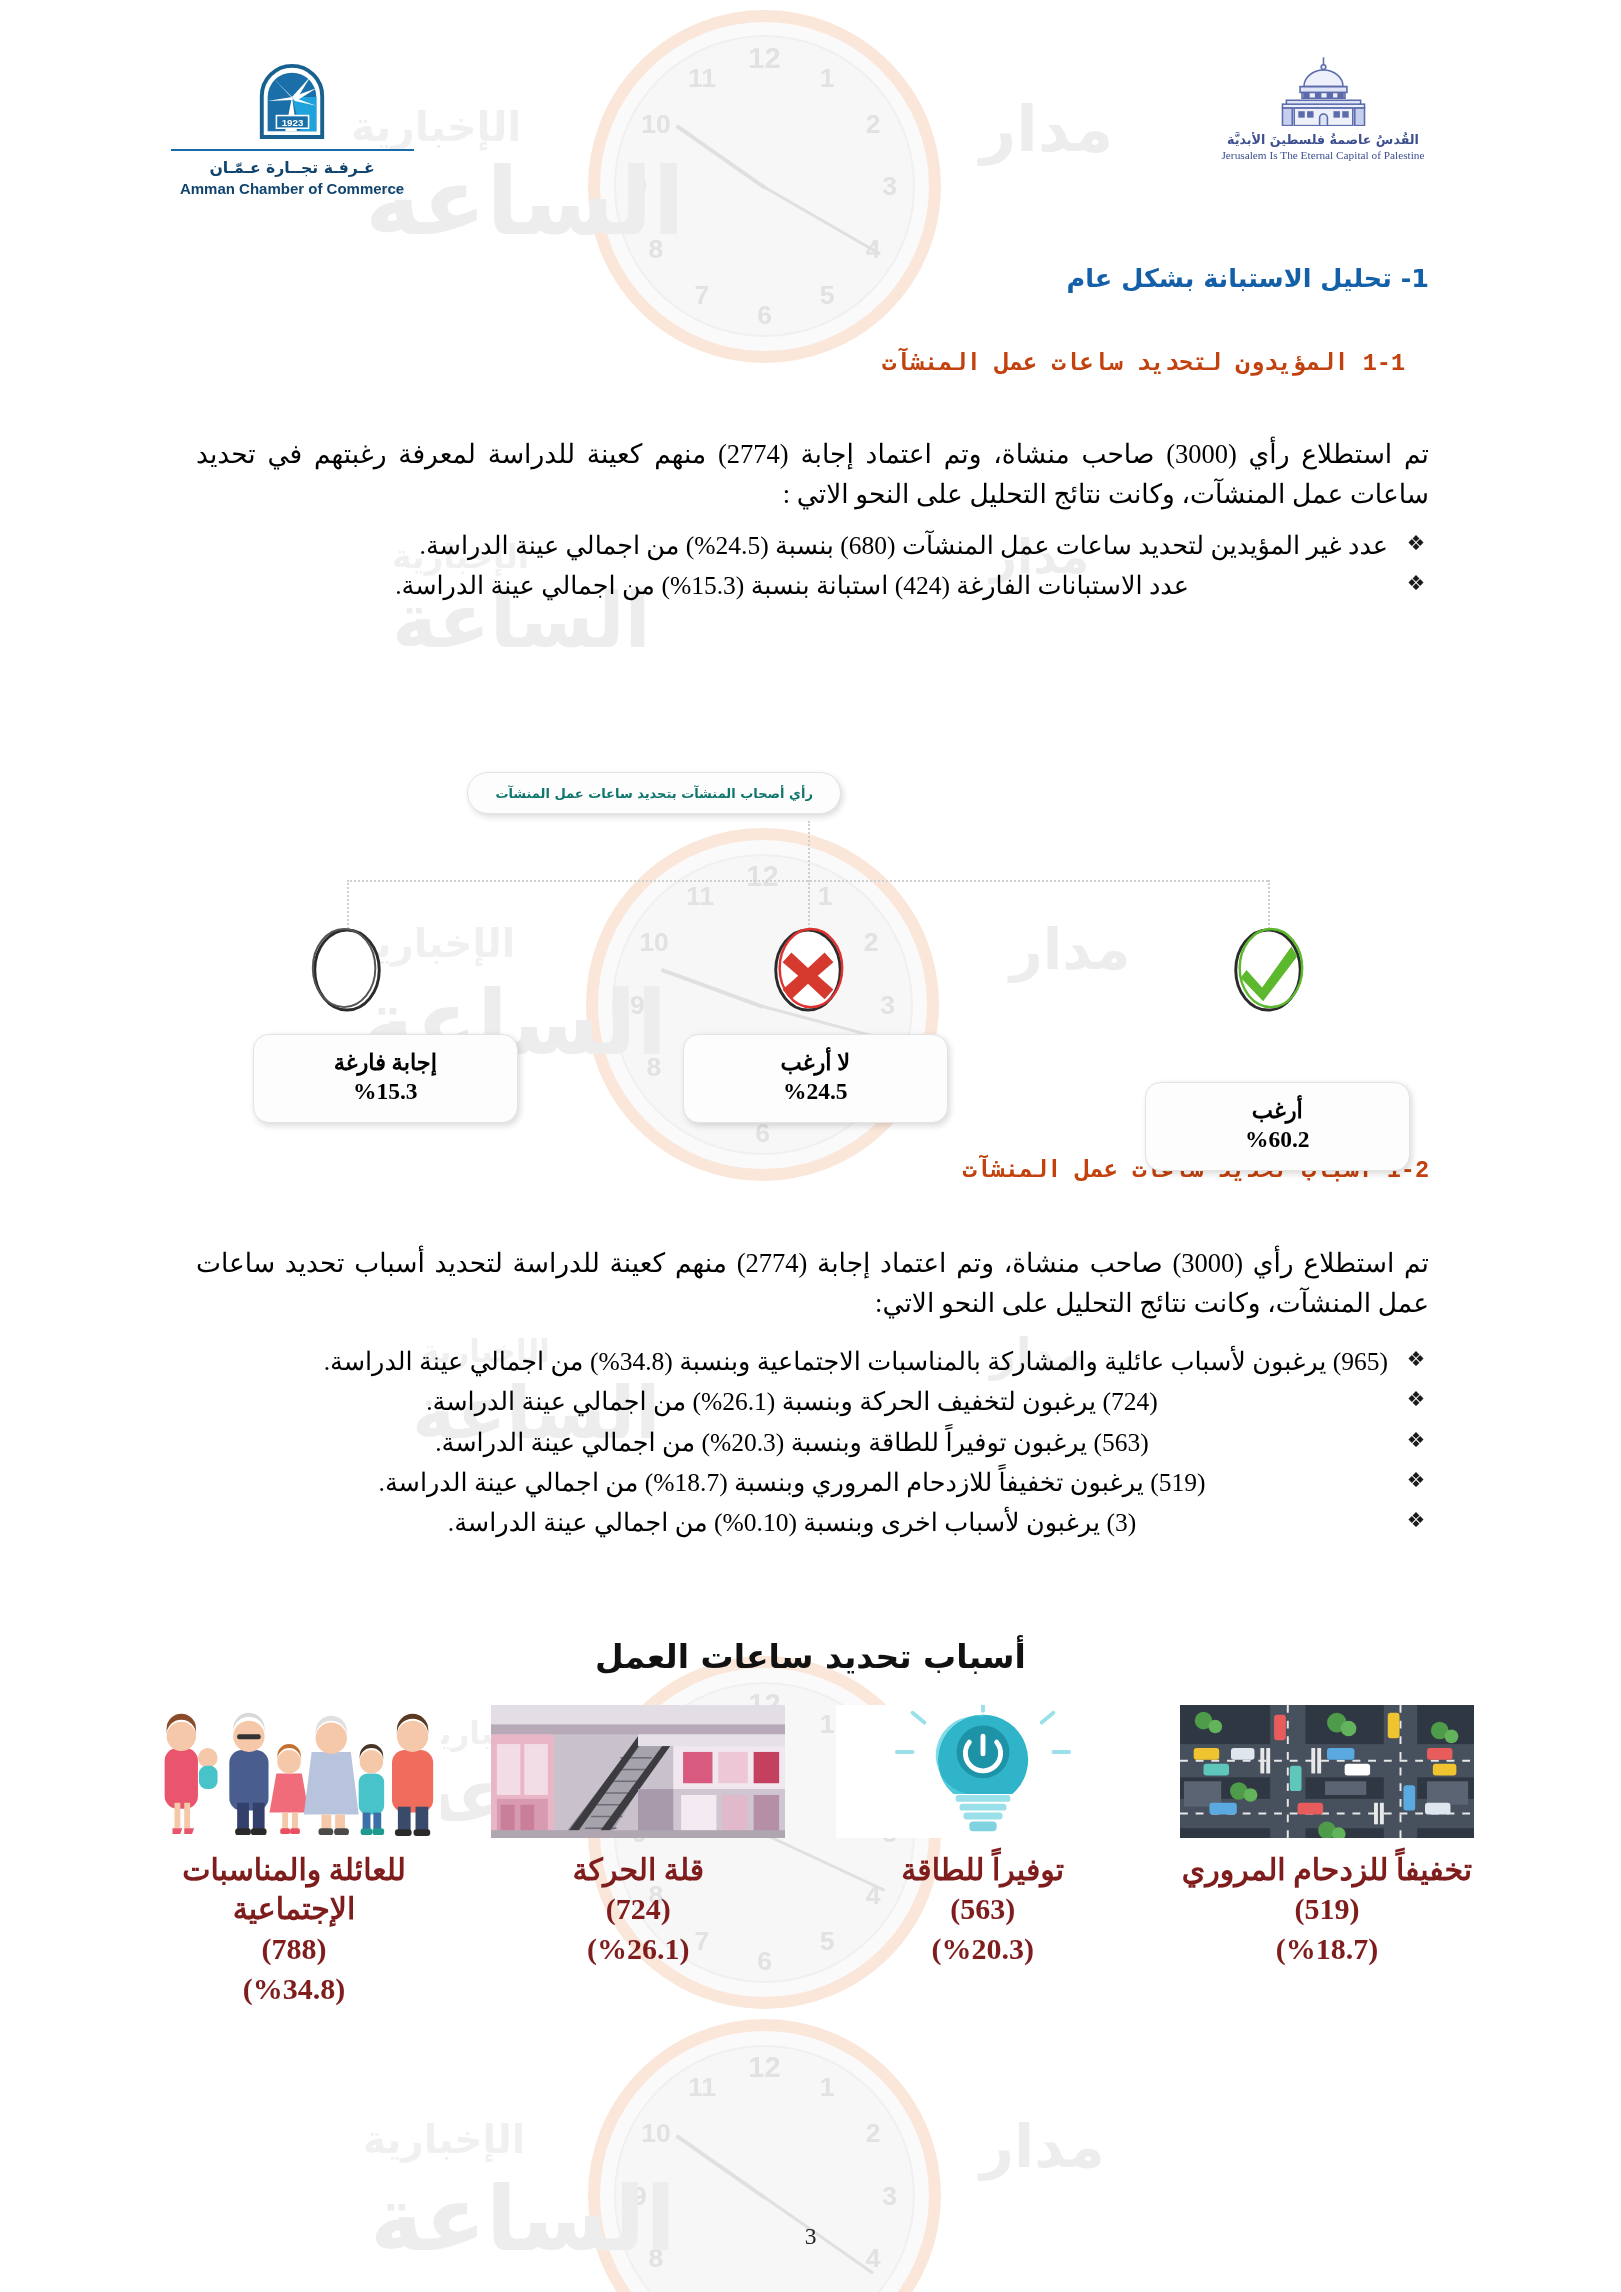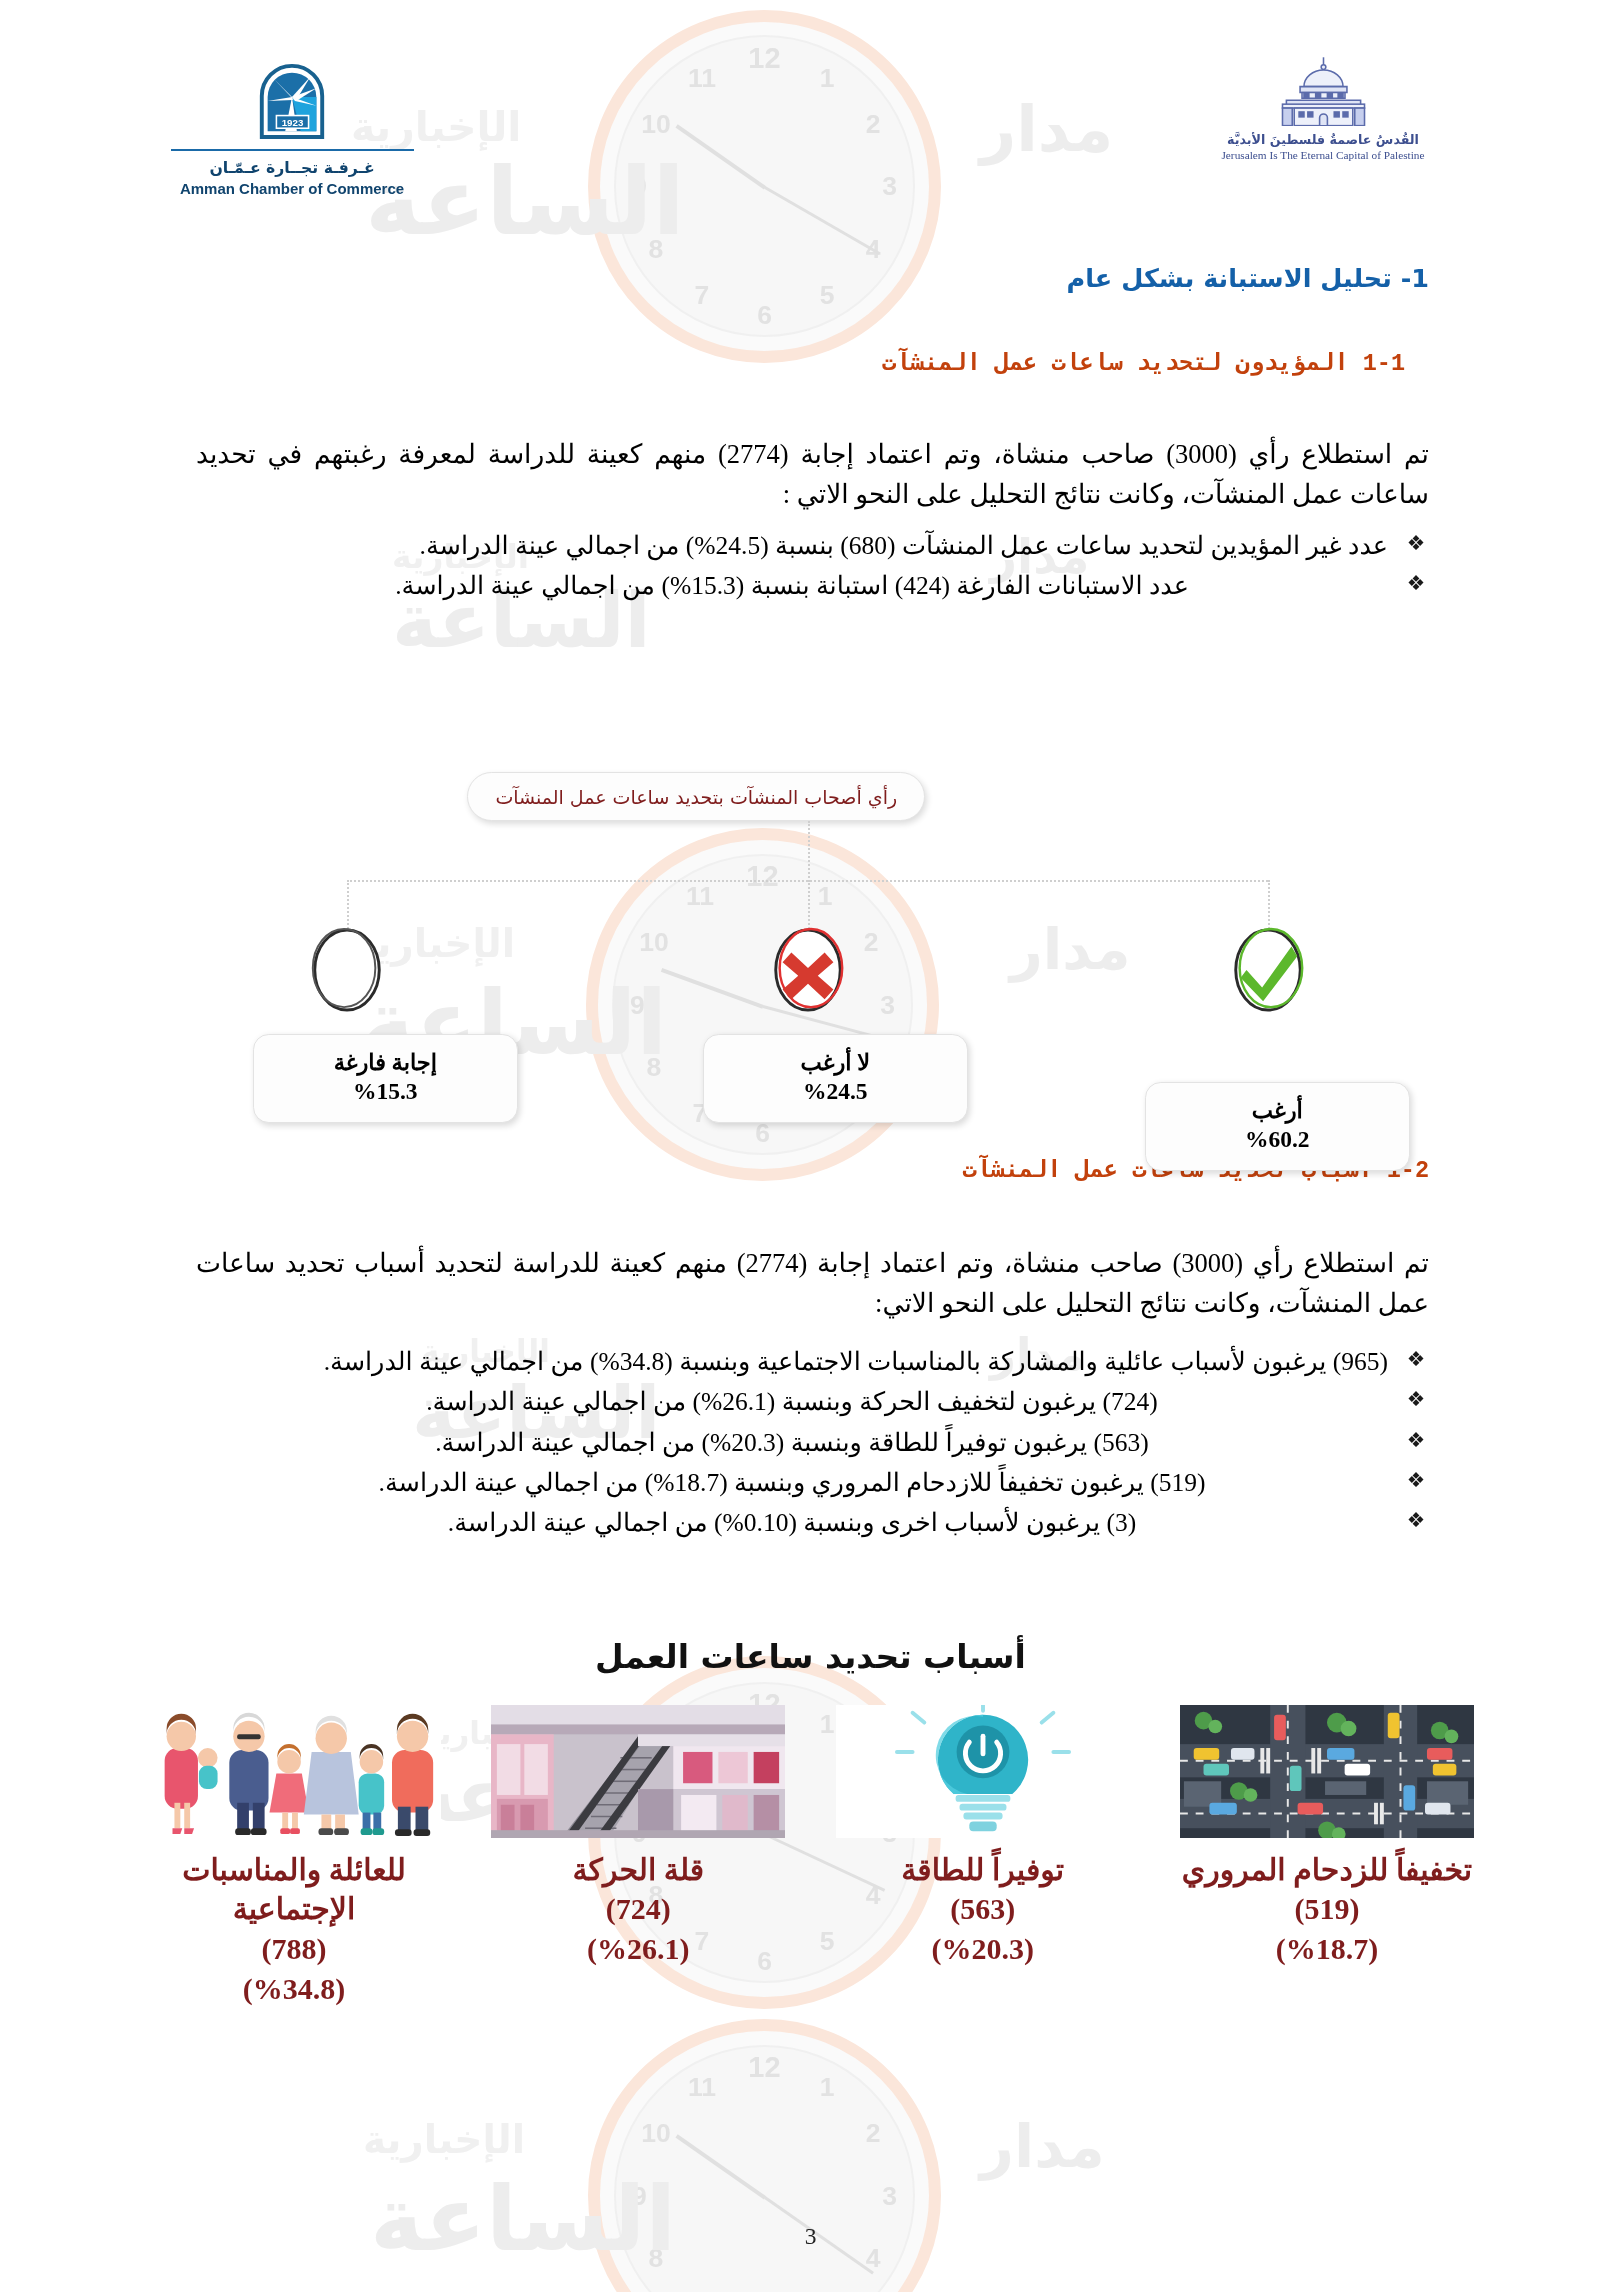--- a/index.html
+++ b/index.html
@@ -188,23 +188,23 @@
     border: 1px solid #e3e3e3;
     border-radius: 15.7px;
     box-shadow: 2px 2.9px 5.9px rgba(0,0,0,0.14);
     text-align: center;
     direction: rtl;
   }
   .node.top {
     padding: 12.7px 27.4px;
     border-radius: 29px;
     font-family: "DejaVu Sans", sans-serif;
-    font-size: 19px;
-    font-weight: 400;
-    color: #7f1d1d;
+    font-size: 13px;
+    font-weight: 700;
+    color: #0f766e;
     white-space: nowrap;
   }
   .node.leaf {
     width: 247px;
     padding: 13.7px 7.8px 15.7px 7.8px;
     font-family: "Liberation Serif", serif;
   }
   .node.leaf .lbl {
     font-size: 22.5px;
     font-weight: 700;
@@ -486,21 +486,21 @@
 
     <div class="badge" style="left:765px; top:919px;">
       <svg viewBox="0 0 88 104" width="86" height="102" aria-hidden="true">
         <ellipse cx="44" cy="52" rx="33" ry="41" fill="#ffffff" stroke="#2b2b2b" stroke-width="3"></ellipse>
         <ellipse cx="47" cy="50" rx="32" ry="40" fill="none" stroke="#e03131" stroke-width="2.5"></ellipse>
         <g fill="#d63a2f">
           <path d="M27 34 L44 50 L61 34 L70 44 L54 58 L70 72 L61 82 L44 66 L27 82 L18 72 L34 58 L18 44 Z"></path>
         </g>
       </svg>
     </div>
-    <div class="node leaf" style="left:703px; top:1034px;">
+    <div class="node leaf" style="left:683px; top:1034px;">
       <div class="lbl">لا أرغب</div>
       <div class="pct">%24.5</div>
     </div>
 
     <div class="badge" style="left:1225px; top:919px;">
       <svg viewBox="0 0 88 104" width="86" height="102" aria-hidden="true">
         <ellipse cx="44" cy="52" rx="33" ry="41" fill="#ffffff" stroke="#2b2b2b" stroke-width="3"></ellipse>
         <ellipse cx="47" cy="50" rx="32" ry="40" fill="none" stroke="#5cb82c" stroke-width="2.5"></ellipse>
         <path d="M22 52 L38 70 L68 28 L74 38 L39 84 L16 60 Z" fill="#5cb82c"></path>
       </svg>

